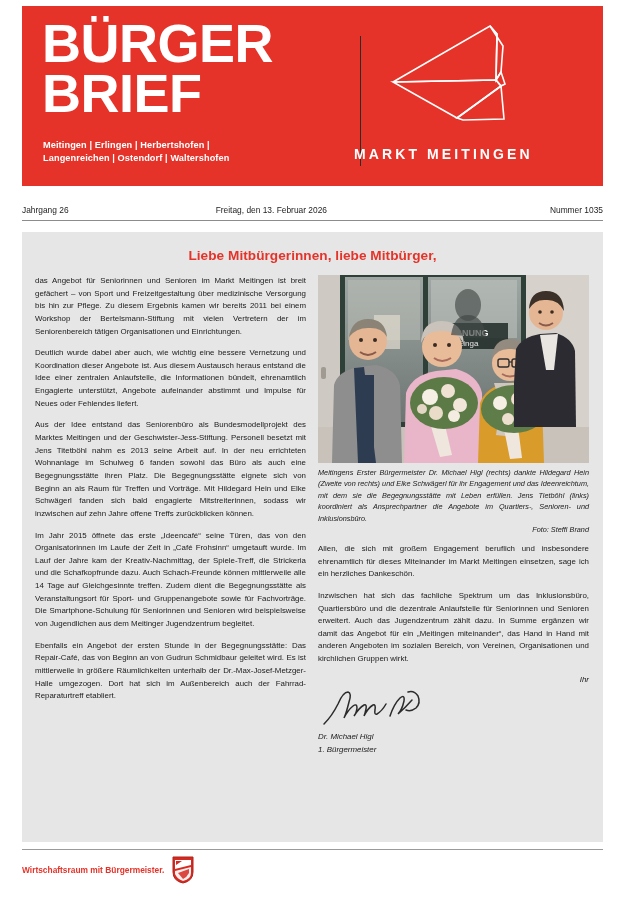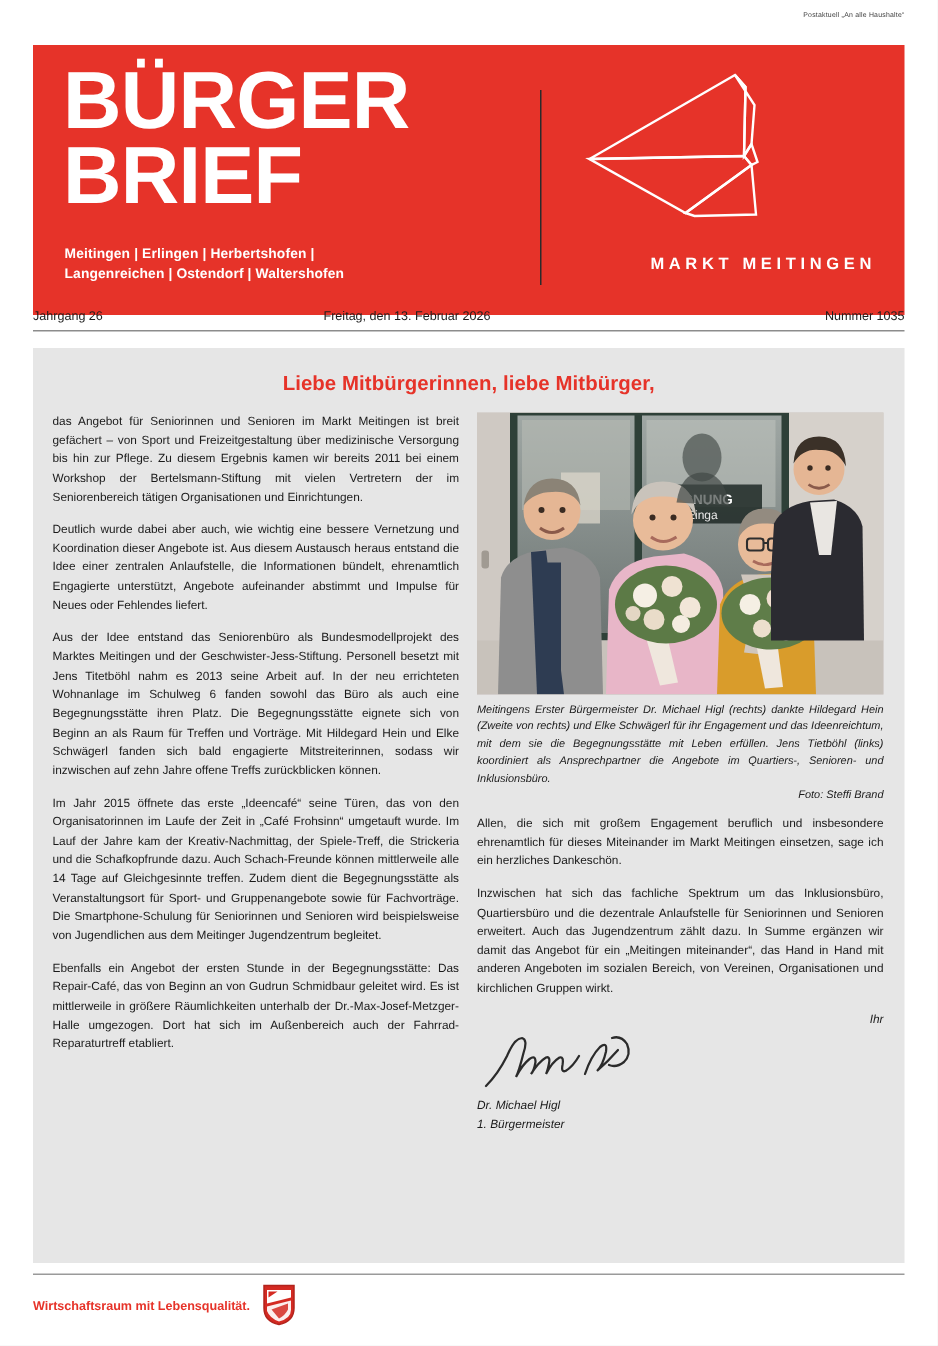--- a/index.html
+++ b/index.html
@@ -19,21 +19,21 @@
     top: 7px; right: 22px;
     font-size: 4.6px;
     color: #3b3b3b;
     letter-spacing: 0.15px;
     white-space: nowrap;
   }
 
   
   .masthead {
     position: absolute;
-    left: 22px; top: 30px;
+    left: 22px; top: 6px;
     width: 581px; height: 180px;
     background: #E63329;
     display: flex;
     flex-direction: row;
   }
   .mast-left {
     width: 310px;
     position: relative;
     padding: 0;
   }
@@ -69,23 +69,23 @@
   }
   .logo-mark {
     position: absolute;
     left: 55px; top: 14px;
     width: 160px; height: 120px;
   }
   .logo-word {
     position: absolute;
     left: 22px; top: 140px;
     width: 230px;
-    text-align: right;
+    text-align: left;
     color: #ffffff;
-    font-size: 11px;
+    font-size: 14px;
     font-weight: bold;
     letter-spacing: 3.1px;
   }
 
   
   .issue-bar {
     position: absolute;
     left: 22px; top: 205px;
     width: 581px;
     display: flex;
@@ -382,21 +382,21 @@
         <p class="sig-name">Dr. Michael Higl</p>
         <p class="sig-name">1. Bürgermeister</p>
       </div>
 
     </div>
   </div>
 </div>
 
 <div class="footer-rule"></div>
 <div class="footer">
-  <div class="footer-slogan">Wirtschaftsraum mit Lebensqualität.</div>
+  <div class="footer-slogan">Wirtschaftsraum mit Bürgermeister.</div>
   <div class="crest">
     <svg viewBox="0 0 22 28" width="22" height="28" aria-hidden="true">
       <path d="M1 1 H21 V16 Q21 25 11 27 Q1 25 1 16 Z" fill="#D42A22" stroke="#b2231c" stroke-width="1"></path>
       <path d="M3 4 L19 4 L19 9 L3 13 Z" fill="#ffffff"></path>
       <path d="M3 15 L19 11 L19 17 Q19 23 11 25 Q5 23 3 18 Z" fill="#ffffff" opacity="0.92"></path>
       <path d="M4 5 L10 5 L4 9 Z" fill="#D42A22"></path>
       <path d="M6 17 L17 13 L17 17 Q15 21 11 23 Z" fill="#D42A22" opacity="0.85"></path>
     </svg>
   </div>
 </div>

